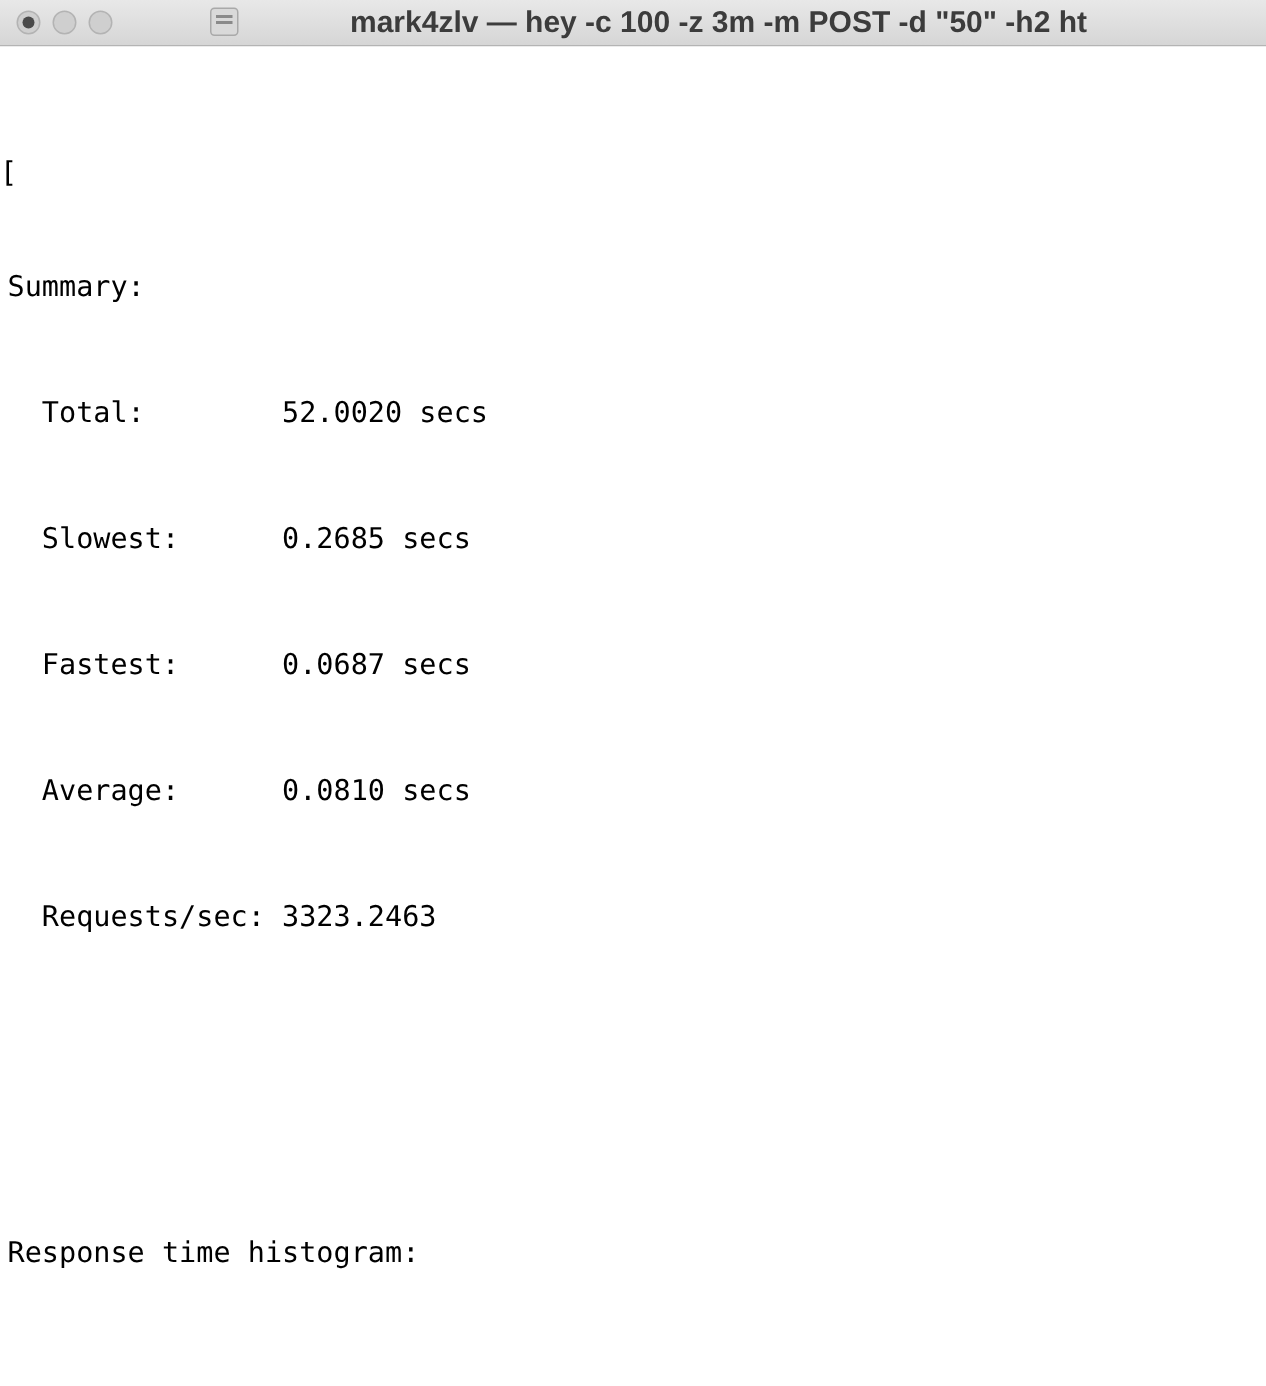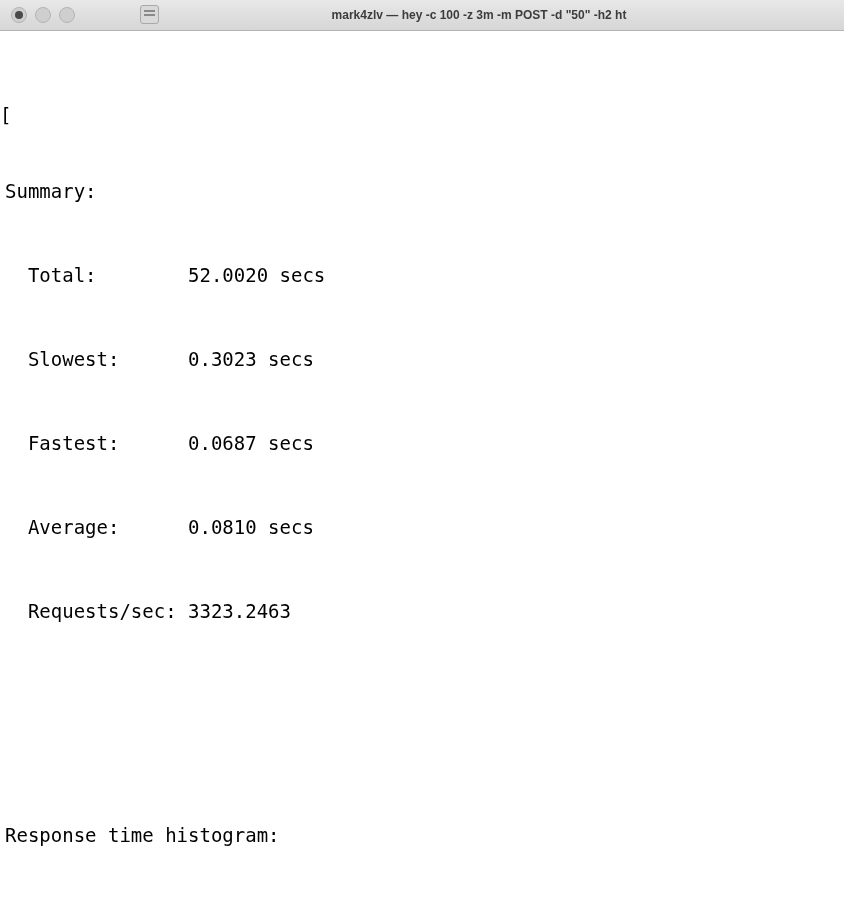--- a/index.html
+++ b/index.html
@@ -48,21 +48,21 @@
     border-radius: 50%;
     background: #4a4a4a;
   }
   .title-text {
     position: absolute;
     left: 0;
     right: 0;
     text-align: center;
     font-family: "Liberation Sans", sans-serif;
     font-weight: bold;
-    font-size: 12px;
+    font-size: 20px;
     color: #3c3c3c;
     white-space: nowrap;
     overflow: hidden;
     padding-left: 120px;
     padding-right: 6px;
     box-sizing: border-box;
   }
   .title-icon {
     position: absolute;
     left: 140px;
@@ -126,21 +126,21 @@
   <div class="title-icon"></div>
   <div class="title-text">mark4zlv — hey -c 100 -z 3m -m POST -d "50" -h2 ht</div>
 </div>
 
 <div class="terminal">
 
   <div class="bracket-marker">[</div>
 
   <div class="line">Summary:</div>
   <div class="line">  Total:	52.0020 secs</div>
-  <div class="line">  Slowest:	0.3023 secs</div>
+  <div class="line">  Slowest:	0.2685 secs</div>
   <div class="line">  Fastest:	0.0687 secs</div>
   <div class="line">  Average:	0.0810 secs</div>
   <div class="line">  Requests/sec:	3323.2463</div>
 
   <div class="blank"></div>
 
   <div class="line">Response time histogram:</div>
 
   
   

